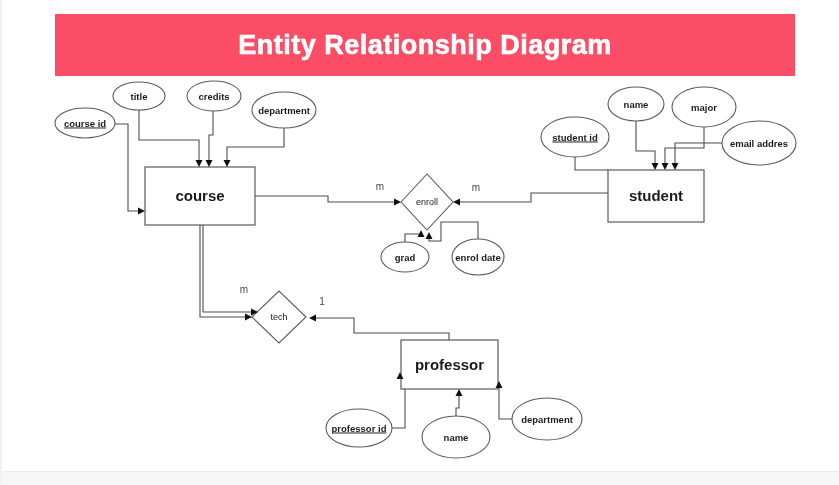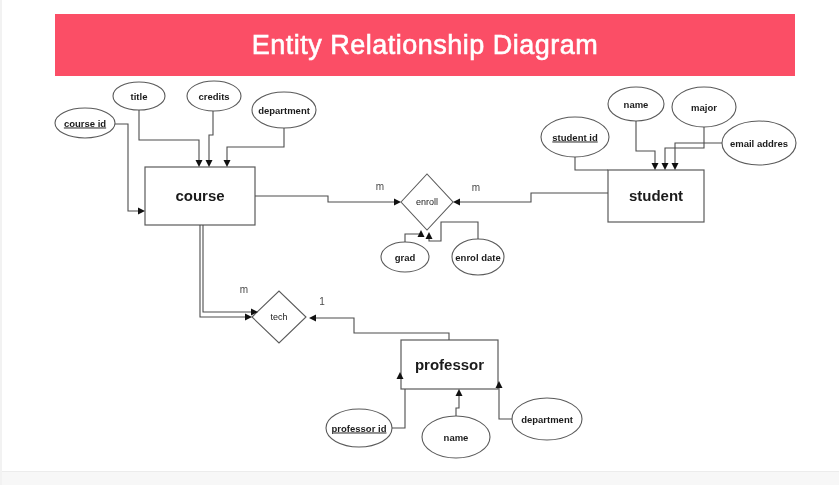--- a/index.html
+++ b/index.html
@@ -12,21 +12,21 @@
   .canvas{
     position:absolute;inset:0;
     background:#ffffff;
     border-left:2px solid #f2f2f2;
   }
   .banner{
     position:absolute;left:53px;top:14px;width:740px;height:62px;
     display:flex;align-items:center;justify-content:center;
   }
   .banner-title{
-    font-weight:400;
+    font-weight:700;
     font-size:27px;
     letter-spacing:.5px;
     -webkit-text-stroke:.6px currentColor;
   }
   .diagram-svg{position:absolute;left:0;top:0;}
   .bottom-strip{
     position:absolute;left:0;right:0;bottom:0;height:13px;
     background:#f7f7f7;border-top:1px solid #ececec;
   }
   text{font-family:"Liberation Sans", sans-serif;}

